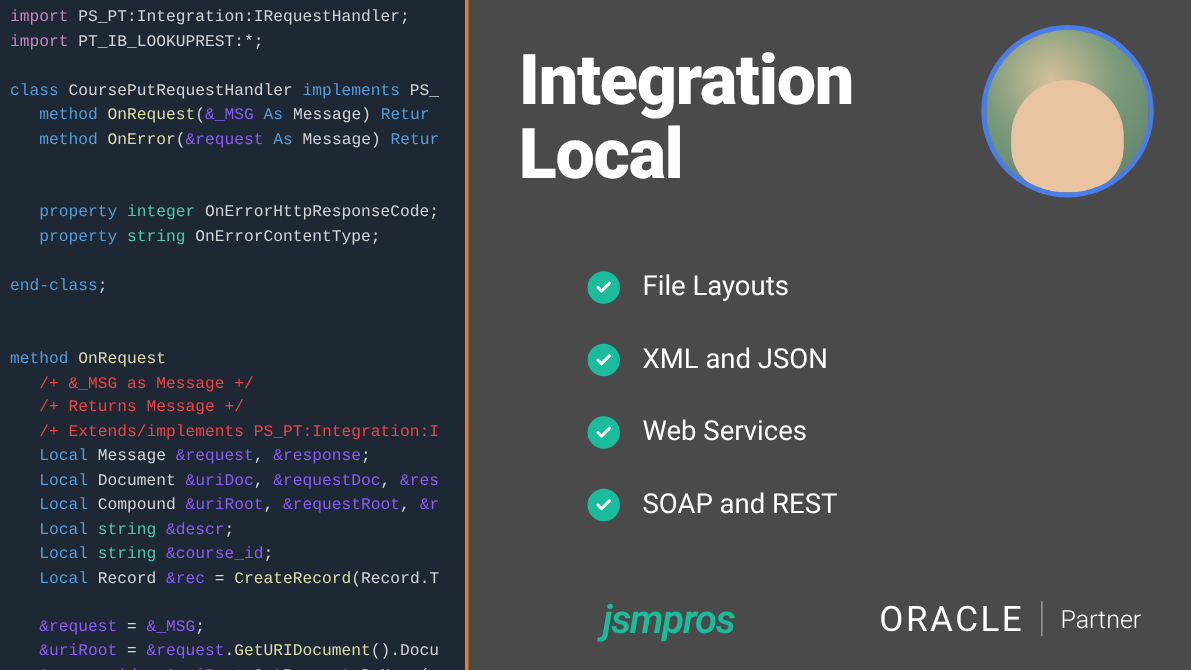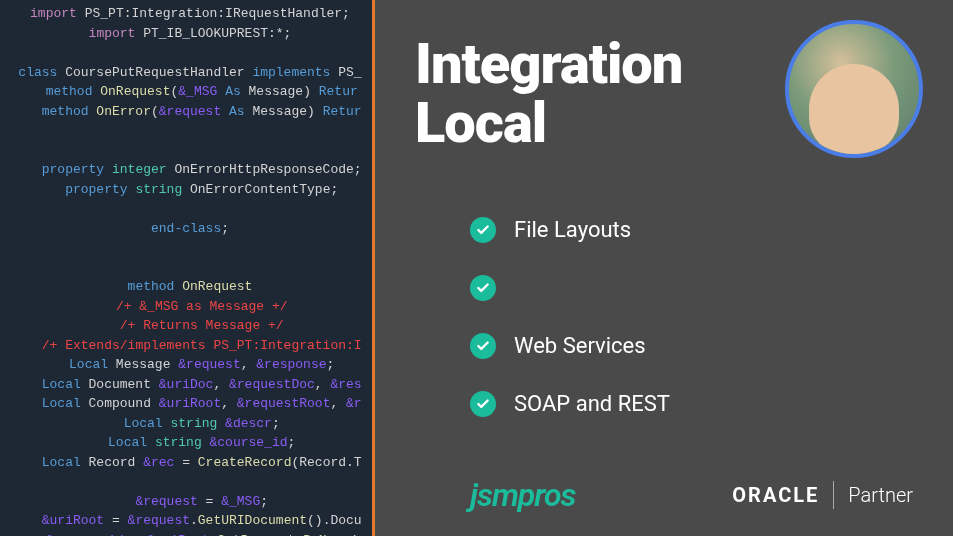--- a/index.html
+++ b/index.html
@@ -16,21 +16,20 @@
       height: 536px;
       background: #1e2835;
       padding: 4px 0 0 8px;
       font-family: 'Consolas', 'Monaco', 'Courier New', monospace;
       font-size: 13px;
       line-height: 1.5;
       color: #d4d4d4;
       overflow: hidden;
       border-right: 3px solid #e87a2c;
       white-space: pre;
-      text-align: center;
     }
     .kw-purple { color: #c586c0; }
     .kw-blue { color: #569cd6; }
     .kw-teal { color: #4ec9b0; }
     .kw-yellow { color: #dcdcaa; }
     .kw-cyan { color: #8b5cf6; }
     .comment { color: #ef4444; }
     .plain { color: #d4d4d4; }
     
     .content-panel {
@@ -103,29 +102,29 @@
       justify-content: space-between;
     }
     .jsmpros {
       font-size: 32px;
       font-weight: 600;
       color: #1abc9c;
       font-style: italic;
       letter-spacing: -1px;
       margin-left: 55px;
     }
-    .jsmpros .j { display: inline-block; }
+    .jsmpros .j { display: inline-block; margin-left: 12px; }
     .oracle-partner {
       display: flex;
       align-items: center;
       color: #fff;
     }
     .oracle {
-      font-size: 20px;
-      font-weight: 700;
+      font-size: 28px;
+      font-weight: 400;
       letter-spacing: 2px;
     }
     .divider {
       width: 1px;
       height: 28px;
       background: #aaa;
       margin: 0 14px;
     }
     .partner {
       font-size: 20px;
@@ -153,20 +152,21 @@
           </svg>
         </span>
         <span>File Layouts</span>
       </div>
       <div class="feature-item">
         <span class="check-icon">
           <svg viewBox="0 0 24 24" fill="none" stroke="#fff" stroke-width="4" stroke-linecap="round" stroke-linejoin="round">
             <polyline points="20 6 9 17 4 12"></polyline>
           </svg>
         </span>
+        <span>XML and JSON</span>
       </div>
       <div class="feature-item">
         <span class="check-icon">
           <svg viewBox="0 0 24 24" fill="none" stroke="#fff" stroke-width="4" stroke-linecap="round" stroke-linejoin="round">
             <polyline points="20 6 9 17 4 12"></polyline>
           </svg>
         </span>
         <span>Web Services</span>
       </div>
       <div class="feature-item">

